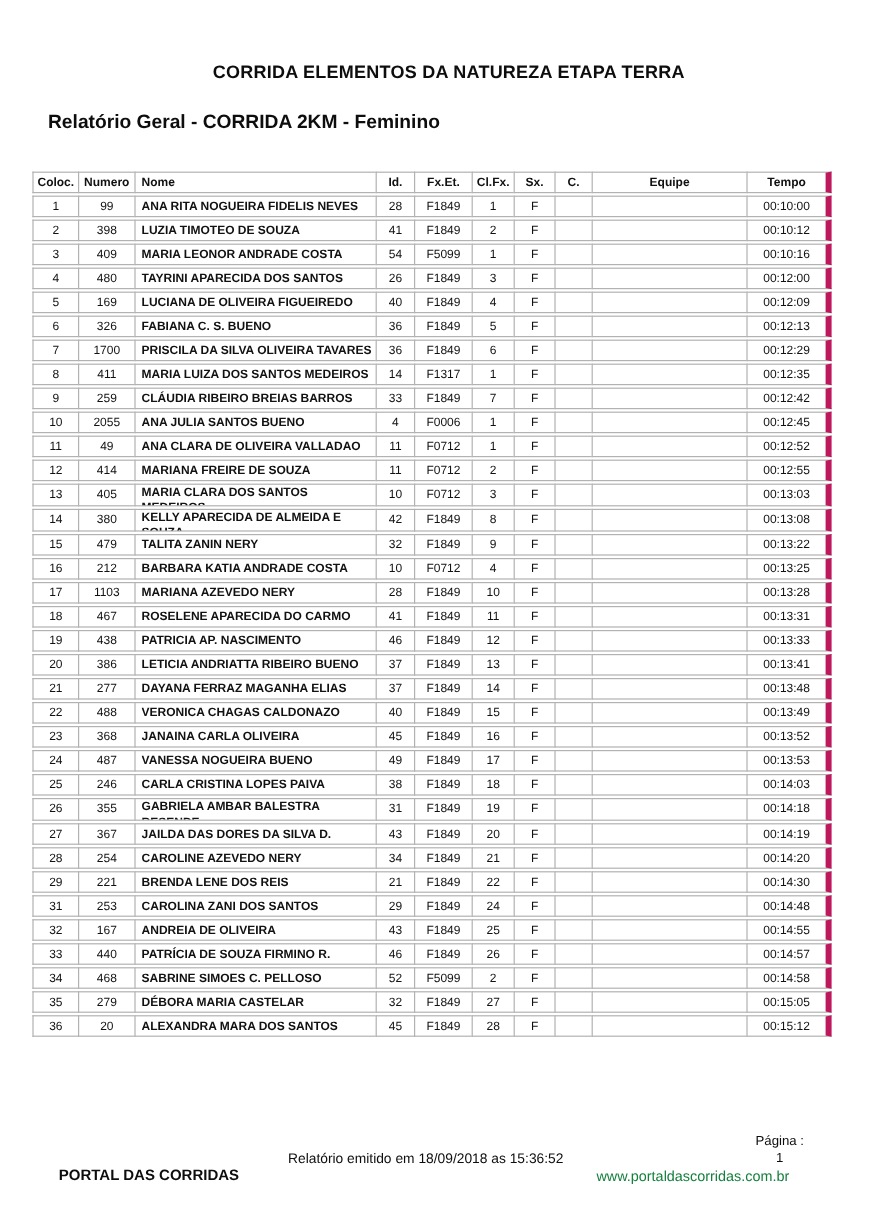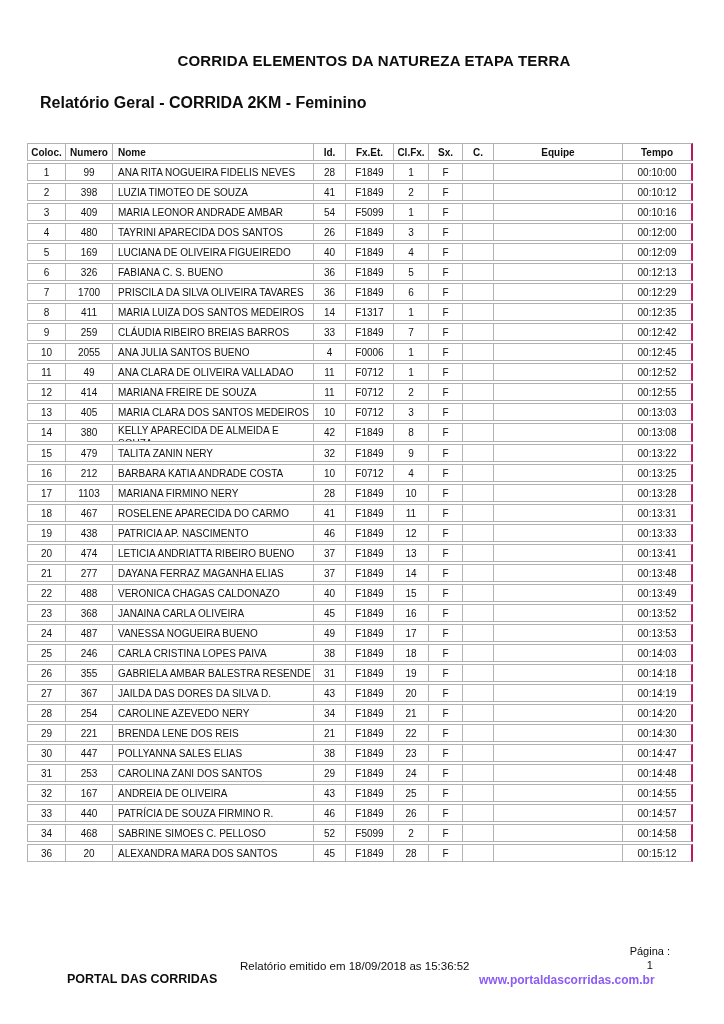--- a/index.html
+++ b/index.html
@@ -36,44 +36,45 @@
     vertical-align:middle;
     border-top:1px solid #b2b2b2;
     border-bottom:1px solid #b2b2b2;
     border-left:1px solid #b2b2b2;
     overflow:hidden;
     box-sizing:border-box;
     text-align:center;
     white-space:nowrap;
   }
   table.results th:last-child, table.results td:last-child {
-    border-right:2px solid #be185d;
+    border-right:5px solid #be185d;
   }
   table.results th { font-weight:bold; font-size:10px; }
   .c2 { text-align:left !important; padding-left:5px !important; white-space:normal !important; }
   .name-wrap {
     max-height:17px; overflow:hidden;
     line-height:13px;
     white-space:pre-line;
+    font-weight:bold;
   }
   .footer-page {
     position:absolute; right:54px; top:944px;
     text-align:center; font-size:11px; line-height:14px; color:#0d0d0d;
   }
   .footer-brand {
-    position:absolute; left:67px; top:972px;
+    position:absolute; left:49px; top:972px;
     font-size:12.5px; font-weight:bold; color:#0d0d0d;
   }
   .footer-emitted {
     position:absolute; left:240px; top:960px;
     font-size:11.5px; color:#0d0d0d; white-space:nowrap;
   }
   .footer-site {
-    position:absolute; left:479px; top:973px;
-    font-size:12px; font-weight:bold; color:#8b5cf6; white-space:nowrap;
+    position:absolute; left:497px; top:973px;
+    font-size:12px; font-weight:normal; color:#15803d; white-space:nowrap;
   }
 </style>
 </head>
 <body>
 
 <div class="page">
 
   <div class="report-title">CORRIDA ELEMENTOS DA NATUREZA ETAPA TERRA</div>
   <div class="report-subtitle">Relatório Geral - CORRIDA 2KM - Feminino</div>
 
@@ -130,21 +131,21 @@
           <td class="c5">2</td>
           <td class="c6">F</td>
           <td class="c7"></td>
           <td class="c8"></td>
           <td class="c9">00:10:12</td>
         </tr>
         <tr>
           <td class="c0">3</td>
           <td class="c1">409</td>
           <td class="c2">
-            <div class="name-wrap">MARIA LEONOR ANDRADE AMBAR</div>
+            <div class="name-wrap">MARIA LEONOR ANDRADE COSTA</div>
           </td>
           <td class="c3">54</td>
           <td class="c4">F5099</td>
           <td class="c5">1</td>
           <td class="c6">F</td>
           <td class="c7"></td>
           <td class="c8"></td>
           <td class="c9">00:10:16</td>
         </tr>
         <tr>
@@ -327,21 +328,21 @@
           <td class="c5">4</td>
           <td class="c6">F</td>
           <td class="c7"></td>
           <td class="c8"></td>
           <td class="c9">00:13:25</td>
         </tr>
         <tr>
           <td class="c0">17</td>
           <td class="c1">1103</td>
           <td class="c2">
-            <div class="name-wrap">MARIANA FIRMINO NERY</div>
+            <div class="name-wrap">MARIANA AZEVEDO NERY</div>
           </td>
           <td class="c3">28</td>
           <td class="c4">F1849</td>
           <td class="c5">10</td>
           <td class="c6">F</td>
           <td class="c7"></td>
           <td class="c8"></td>
           <td class="c9">00:13:28</td>
         </tr>
         <tr>
@@ -367,21 +368,21 @@
           <td class="c3">46</td>
           <td class="c4">F1849</td>
           <td class="c5">12</td>
           <td class="c6">F</td>
           <td class="c7"></td>
           <td class="c8"></td>
           <td class="c9">00:13:33</td>
         </tr>
         <tr>
           <td class="c0">20</td>
-          <td class="c1">474</td>
+          <td class="c1">386</td>
           <td class="c2">
             <div class="name-wrap">LETICIA ANDRIATTA RIBEIRO BUENO</div>
           </td>
           <td class="c3">37</td>
           <td class="c4">F1849</td>
           <td class="c5">13</td>
           <td class="c6">F</td>
           <td class="c7"></td>
           <td class="c8"></td>
           <td class="c9">00:13:41</td>
@@ -504,34 +505,20 @@
           <td class="c2">
             <div class="name-wrap">BRENDA LENE DOS REIS</div>
           </td>
           <td class="c3">21</td>
           <td class="c4">F1849</td>
           <td class="c5">22</td>
           <td class="c6">F</td>
           <td class="c7"></td>
           <td class="c8"></td>
           <td class="c9">00:14:30</td>
-        </tr>
-        <tr>
-          <td class="c0">30</td>
-          <td class="c1">447</td>
-          <td class="c2">
-            <div class="name-wrap">POLLYANNA SALES ELIAS</div>
-          </td>
-          <td class="c3">38</td>
-          <td class="c4">F1849</td>
-          <td class="c5">23</td>
-          <td class="c6">F</td>
-          <td class="c7"></td>
-          <td class="c8"></td>
-          <td class="c9">00:14:47</td>
         </tr>
         <tr>
           <td class="c0">31</td>
           <td class="c1">253</td>
           <td class="c2">
             <div class="name-wrap">CAROLINA ZANI DOS SANTOS</div>
           </td>
           <td class="c3">29</td>
           <td class="c4">F1849</td>
           <td class="c5">24</td>
@@ -574,20 +561,34 @@
           <td class="c2">
             <div class="name-wrap">SABRINE SIMOES C. PELLOSO</div>
           </td>
           <td class="c3">52</td>
           <td class="c4">F5099</td>
           <td class="c5">2</td>
           <td class="c6">F</td>
           <td class="c7"></td>
           <td class="c8"></td>
           <td class="c9">00:14:58</td>
+        </tr>
+        <tr>
+          <td class="c0">35</td>
+          <td class="c1">279</td>
+          <td class="c2">
+            <div class="name-wrap">DÉBORA MARIA CASTELAR</div>
+          </td>
+          <td class="c3">32</td>
+          <td class="c4">F1849</td>
+          <td class="c5">27</td>
+          <td class="c6">F</td>
+          <td class="c7"></td>
+          <td class="c8"></td>
+          <td class="c9">00:15:05</td>
         </tr>
         <tr>
           <td class="c0">36</td>
           <td class="c1">20</td>
           <td class="c2">
             <div class="name-wrap">ALEXANDRA MARA DOS SANTOS</div>
           </td>
           <td class="c3">45</td>
           <td class="c4">F1849</td>
           <td class="c5">28</td>

